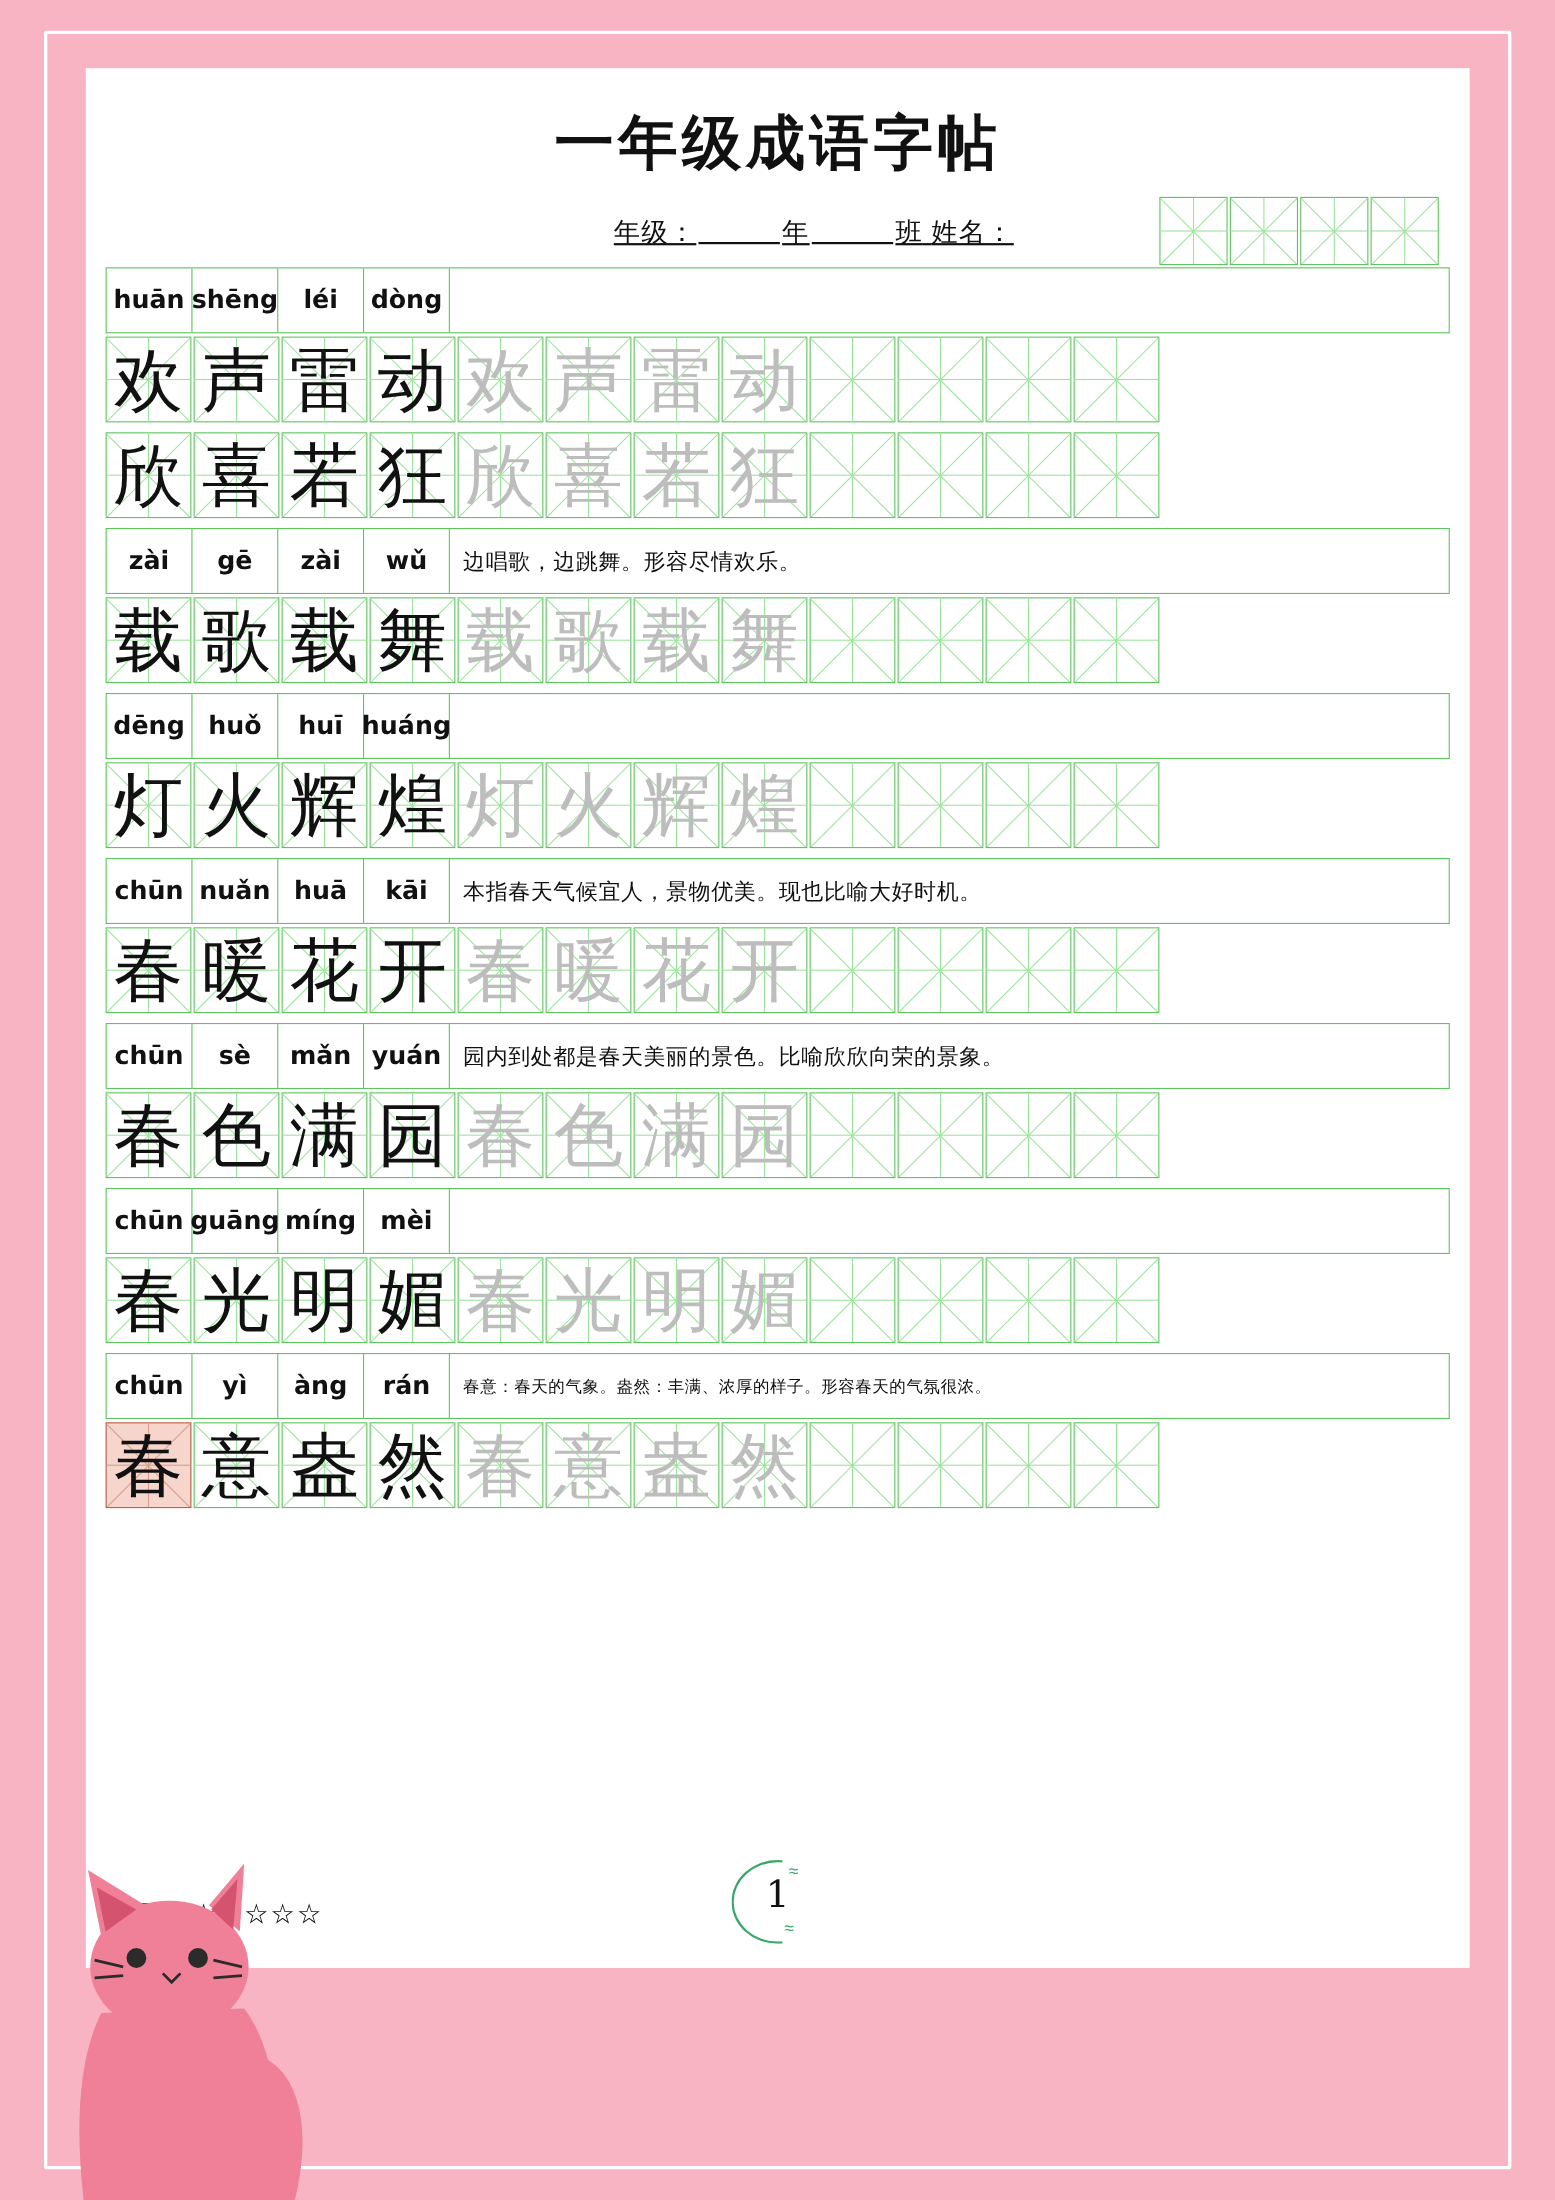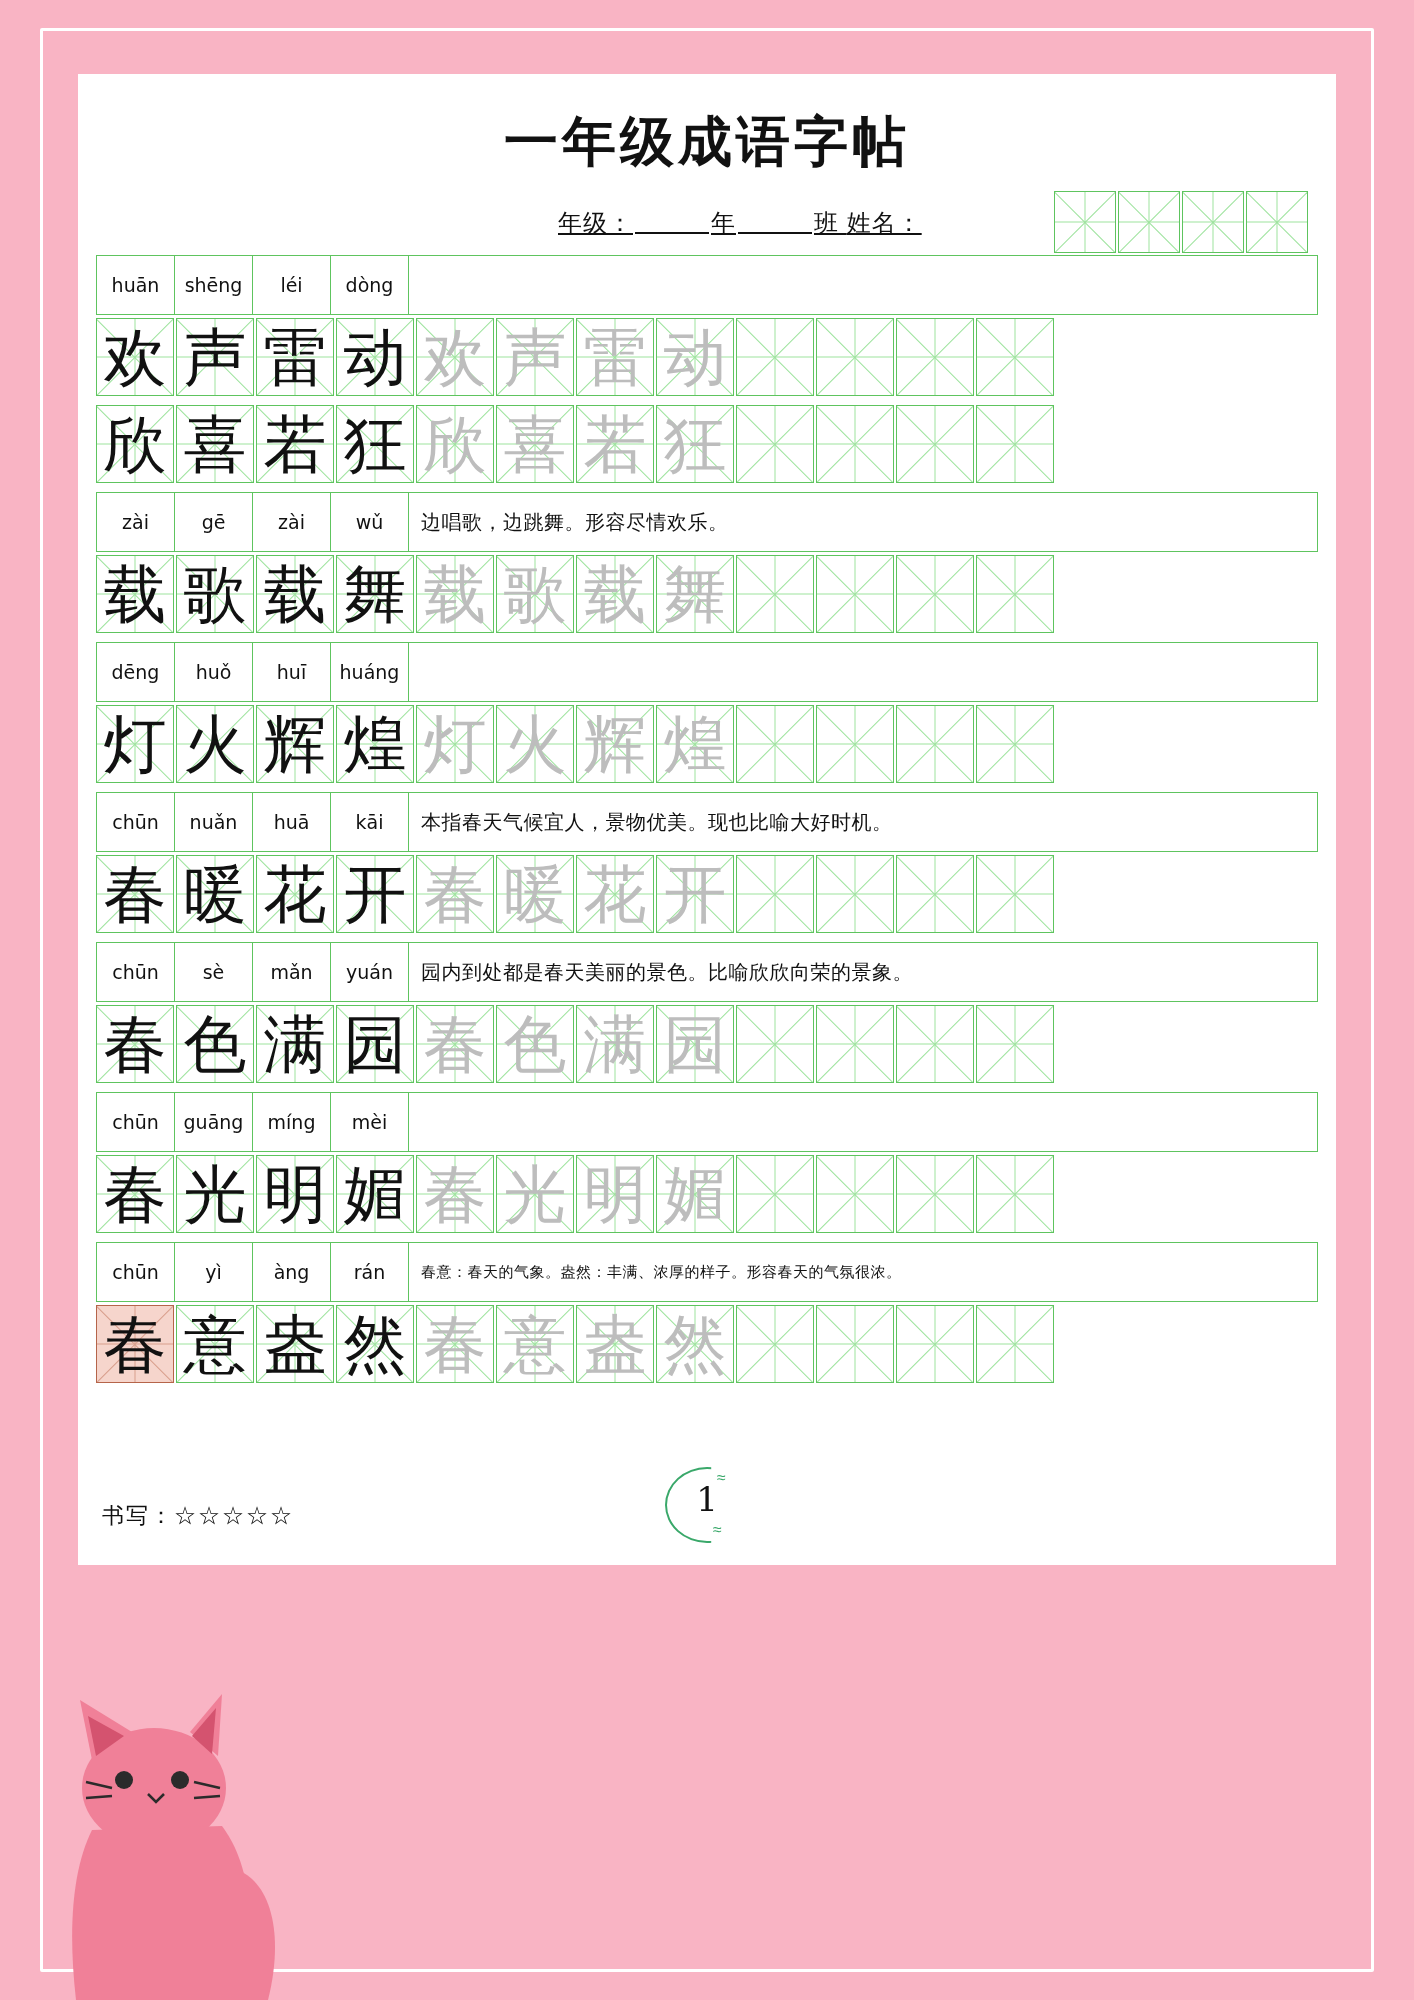--- a/index.html
+++ b/index.html
@@ -15,22 +15,22 @@
   }
   .page-border {
     position: absolute;
     left: 40px; top: 28px;
     width: 1334px; height: 1944px;
     border: 3px solid #ffffff;
     border-radius: 2px;
   }
   .sheet {
     position: absolute;
-    left: 78px; top: 74px;
-    width: 1258px; height: 1491px;
+    left: 78px; top: 62px;
+    width: 1258px; height: 1727px;
     background: #ffffff;
     padding: 14px 18px 0 18px;
   }
   
   .title {
     text-align: center;
     font-family: "DejaVu Serif", "Liberation Serif", serif;
     font-size: 54px;
     font-weight: bold;
     letter-spacing: 4px;
@@ -111,22 +111,23 @@
     border: 1.5px solid #5ec45e;
     height: 60px;
   }
   .pinyin-cell {
     width: 78px;
     border-right: 1.5px solid #5ec45e;
     display: flex;
     align-items: center;
     justify-content: center;
     font-family: "DejaVu Sans", sans-serif;
-    font-size: 19px;
+    font-size: 23px;
     color: #111;
+    font-weight: bold;
   }
   .meaning {
     flex: 1;
     display: flex;
     align-items: center;
     padding: 0 10px 0 12px;
     font-family: "DejaVu Serif", "Liberation Serif", serif;
     font-size: 20px;
     color: #111;
     line-height: 1.35;

